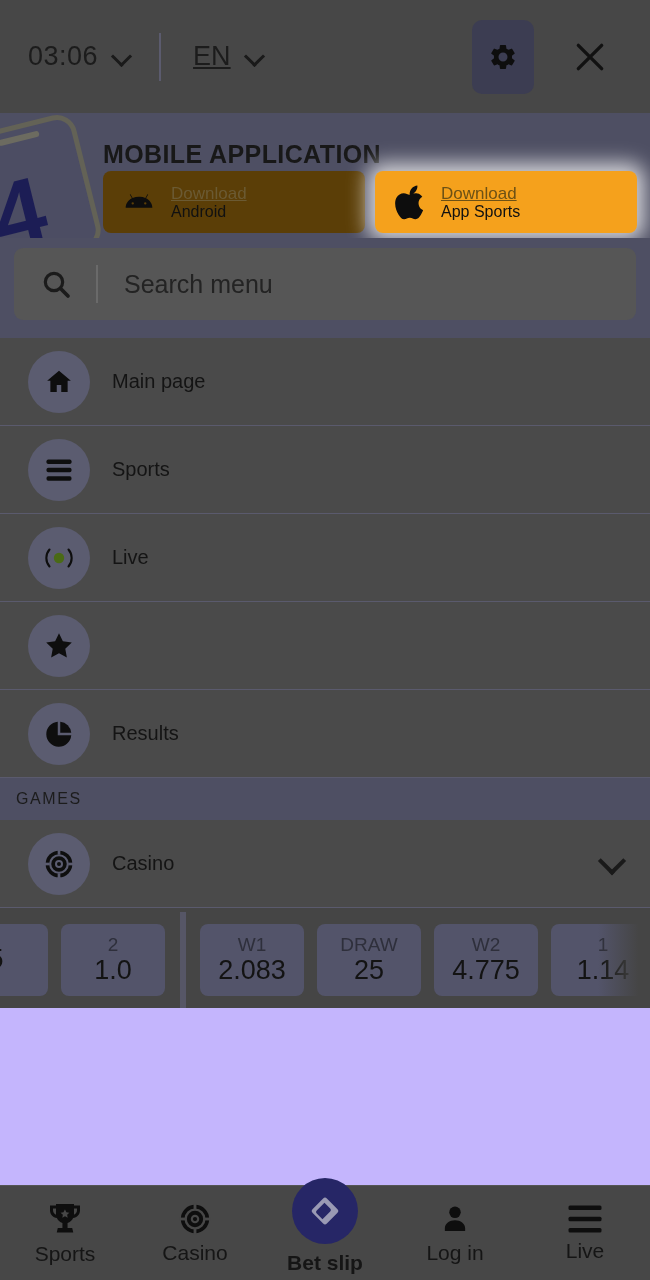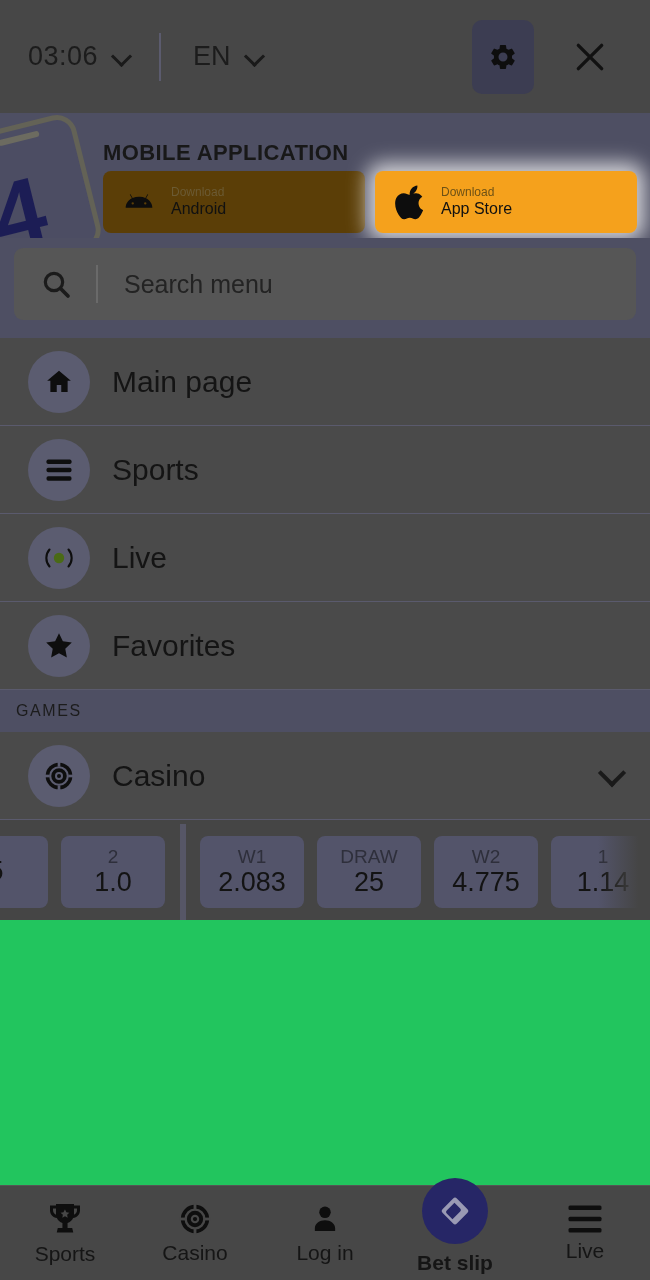--- a/index.html
+++ b/index.html
@@ -5,39 +5,39 @@
   * { margin:0; padding:0; box-sizing:border-box; }
   html, body {
     width:650px; height:1280px;
     background:#4a4a4a;
     font-family:"Liberation Sans", sans-serif;
     overflow:hidden;
   }
   #app {
     position:relative;
     width:650px; height:1280px;
-    background:#22c55e;
+    background:#c4b5fd;
     overflow:hidden;
   }
 
   
   .topbar {
     position:relative;
     height:113px;
     background:#474747;
     display:flex;
     align-items:center;
     padding:0 30px 0 28px;
   }
   .tb-group { display:flex; align-items:center; gap:14px; }
   .tb-time {
     font-size:27px; color:#1c1c1c; letter-spacing:.5px;
     font-family:"Liberation Sans", sans-serif;
   }
-  .tb-lang { font-size:27px; color:#1c1c1c; }
+  .tb-lang { font-size:27px; color:#1c1c1c;text-decoration:underline; }
   .chev {
     width:19px; height:19px; display:inline-block; position:relative; flex:none;
   }
   .chev::after {
     content:""; position:absolute; left:2px; top:2px;
     width:12px; height:12px;
     border-right:3px solid #1a1a1a; border-bottom:3px solid #1a1a1a;
     transform:rotate(45deg);
   }
   .tb-divider {
@@ -75,37 +75,37 @@
     width:42px; height:6px; border-radius:4px; background:#6c6b60;
   }
   .phone-art .four {
     position:absolute; left:12px; top:40px;
     font-size:92px; font-weight:bold; color:#1c1d55;
     font-family:"Liberation Sans", sans-serif;
     line-height:.9;
   }
   .banner-title {
     position:absolute; left:103px; top:27px;
-    font-size:22px; font-weight:bold; color:#181818;
+    font-size:25px; font-weight:bold; color:#181818;
     letter-spacing:.4px;
   }
   .dl-row { position:absolute; left:103px; top:58px; display:flex; gap:10px; }
   .dl-btn {
     width:262px; height:62px; border-radius:8px;
     display:flex; align-items:center; gap:16px;
     padding-left:20px;
   }
   .dl-android { background:#5b3e07; }
   .dl-ios {
     background:#f5a11c;
     box-shadow:0 0 20px 8px rgba(255,255,255,.75);
     position:relative; z-index:5;
   }
   .dl-txt { display:flex; flex-direction:column; line-height:1.12; }
-  .dl-small { font-size:12px; color:#6b5a33; }
+  .dl-small { font-size:17px; color:#6b5a33;text-decoration:underline; }
   .dl-ios .dl-small { color:#6d5115; }
   .dl-big { font-size:16px; color:#111; }
 
   
   .search-wrap {
     background:#4e4f63;
     padding:10px 14px 18px 14px;
   }
   .search-box {
     height:72px; border-radius:9px; background:#565656;
@@ -121,21 +121,21 @@
     padding:0 24px 0 28px;
     border-bottom:1px solid #5a5a6d;
     position:relative;
   }
   .m-icon {
     width:62px; height:62px; border-radius:50%;
     background:#5b5c70;
     display:flex; align-items:center; justify-content:center;
     flex:none;
   }
-  .m-label { margin-left:22px; font-size:30px; color:#141414; }
+  .m-label { margin-left:22px; font-size:20px; color:#141414; }
   .m-chev { margin-left:auto; }
   .m-chev .chev { width:26px; height:26px; }
   .m-chev .chev::after { width:16px; height:16px; border-width:4px; }
 
   .section-head {
     height:42px; background:#4e4f63;
     display:flex; align-items:center;
     padding-left:16px;
     font-size:16px; color:#1c1c1c; letter-spacing:1.6px;
   }
@@ -245,21 +245,21 @@
           <span class="dl-big">Android</span>
         </div>
       </div>
 
       <div class="dl-btn dl-ios">
         <svg width="30" height="36" viewBox="0 0 20 24">
           <path fill="#0d0d0d" d="M13.6 5.1c.9-1.1 1.5-2.6 1.3-4.1-1.3.06-2.9.9-3.8 2-.8.96-1.5 2.5-1.3 3.96 1.45.11 2.9-.74 3.8-1.86zM15.7 12.8c-.03-2.9 2.37-4.3 2.48-4.37-1.35-1.98-3.46-2.25-4.2-2.28-1.79-.18-3.49 1.05-4.4 1.05-.9 0-2.3-1.03-3.78-1-1.95.03-3.74 1.13-4.74 2.88-2.02 3.5-.52 8.69 1.45 11.53.96 1.39 2.11 2.95 3.62 2.9 1.45-.06 2-.94 3.76-.94 1.75 0 2.25.94 3.79.91 1.56-.03 2.55-1.42 3.5-2.82 1.1-1.61 1.56-3.17 1.59-3.25-.04-.02-3.05-1.17-3.08-4.61z"></path>
         </svg>
         <div class="dl-txt">
           <span class="dl-small">Download</span>
-          <span class="dl-big">App Store</span>
+          <span class="dl-big">App Sports</span>
         </div>
       </div>
 
     </div>
   </div>
 
   <div class="search-wrap">
     <div class="search-box">
       <svg width="32" height="32" viewBox="0 0 24 24">
         <circle cx="10.5" cy="10.5" r="6.5" fill="none" stroke="#1b1b1b" stroke-width="2.4"></circle>
@@ -303,23 +303,31 @@
       <span class="m-label">Live</span>
     </div>
 
 
     <div class="m-row">
       <div class="m-icon">
         <svg width="32" height="32" viewBox="0 0 24 24">
           <path fill="#0e0e0e" d="M12 2.4l2.9 6.1 6.7.9-4.9 4.6 1.2 6.6L12 17.5 6.1 20.6l1.2-6.6L2.4 9.4l6.7-.9L12 2.4z"></path>
         </svg>
       </div>
-      <span class="m-label">Favorites</span>
-    </div>
-
+    </div>
+
+    <div class="m-row">
+      <div class="m-icon">
+        <svg width="30" height="30" viewBox="0 0 24 24">
+          <path fill="#0e0e0e" d="M11 2.2A10 10 0 1021.8 13H11V2.2z"></path>
+          <path fill="#0e0e0e" d="M13 2.2V11h8.8A9.9 9.9 0 0013 2.2z"></path>
+        </svg>
+      </div>
+      <span class="m-label">Results</span>
+    </div>
 
     <div class="section-head">GAMES</div>
 
 
     <div class="m-row">
       <div class="m-icon">
         <svg width="32" height="32" viewBox="0 0 24 24">
           <circle cx="12" cy="12" r="10" fill="#0e0e0e"></circle>
           <circle cx="12" cy="12" r="6.6" fill="none" stroke="#5b5c70" stroke-width="1.6"></circle>
           <circle cx="12" cy="12" r="3" fill="#5b5c70"></circle>
@@ -384,35 +392,35 @@
         <circle cx="12" cy="12" r="3" fill="#474747"></circle>
         <circle cx="12" cy="12" r="1.5" fill="#0e0e0e"></circle>
         <rect x="11" y="0.8" width="2" height="4.4" fill="#474747"></rect>
         <rect x="11" y="18.8" width="2" height="4.4" fill="#474747"></rect>
         <rect x="0.8" y="11" width="4.4" height="2" fill="#474747"></rect>
         <rect x="18.8" y="11" width="4.4" height="2" fill="#474747"></rect>
       </svg>
       <span class="bn-label">Casino</span>
     </div>
 
+    <div class="bn-item center">
+      <div class="bn-circle">
+        <svg width="32" height="32" viewBox="0 0 24 24">
+          <path fill="#9a9ab4" d="M13.4 2.6l8 8a2 2 0 010 2.8l-8 8a2 2 0 01-2.8 0l-8-8a2 2 0 010-2.8l8-8a2 2 0 012.8 0zm-1.8 3.2l-5.8 5.8a1.6 1.6 0 000 2.3l4.3 4.3 5.8-5.8a1.6 1.6 0 000-2.3l-4.3-4.3z"></path>
+        </svg>
+      </div>
+      <span class="bn-label">Bet slip</span>
+    </div>
+
     <div class="bn-item">
       <svg width="32" height="34" viewBox="0 0 24 24">
         <circle cx="12" cy="7" r="4.3" fill="#0e0e0e"></circle>
         <path fill="#0e0e0e" d="M12 13c-4.2 0-7.6 2.6-7.6 5.8V21h15.2v-2.2c0-3.2-3.4-5.8-7.6-5.8z"></path>
       </svg>
       <span class="bn-label">Log in</span>
-    </div>
-
-    <div class="bn-item center">
-      <div class="bn-circle">
-        <svg width="32" height="32" viewBox="0 0 24 24">
-          <path fill="#9a9ab4" d="M13.4 2.6l8 8a2 2 0 010 2.8l-8 8a2 2 0 01-2.8 0l-8-8a2 2 0 010-2.8l8-8a2 2 0 012.8 0zm-1.8 3.2l-5.8 5.8a1.6 1.6 0 000 2.3l4.3 4.3 5.8-5.8a1.6 1.6 0 000-2.3l-4.3-4.3z"></path>
-        </svg>
-      </div>
-      <span class="bn-label">Bet slip</span>
     </div>
 
     <div class="bn-item">
       <svg width="36" height="30" viewBox="0 0 24 20">
         <rect x="1" y="1" width="22" height="3" rx="1" fill="#0e0e0e"></rect>
         <rect x="1" y="8.5" width="22" height="3" rx="1" fill="#0e0e0e"></rect>
         <rect x="1" y="16" width="22" height="3" rx="1" fill="#0e0e0e"></rect>
       </svg>
       <span class="bn-label">Live</span>
     </div>

